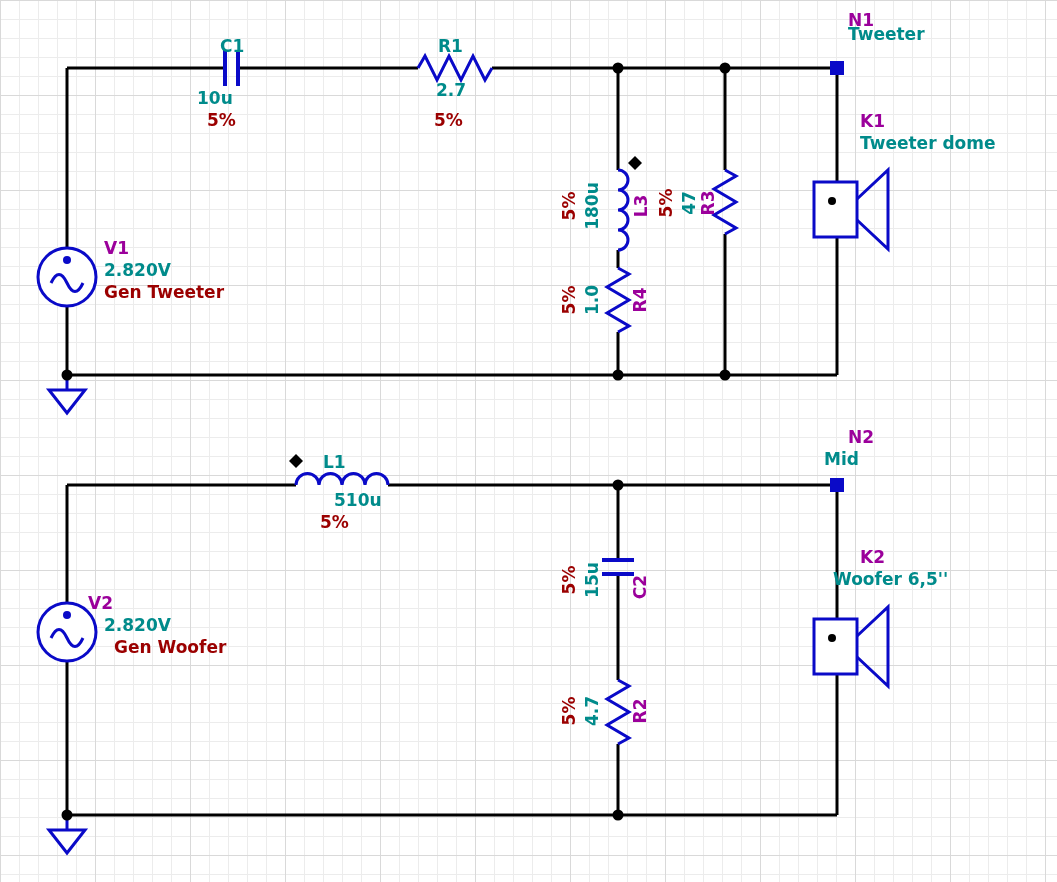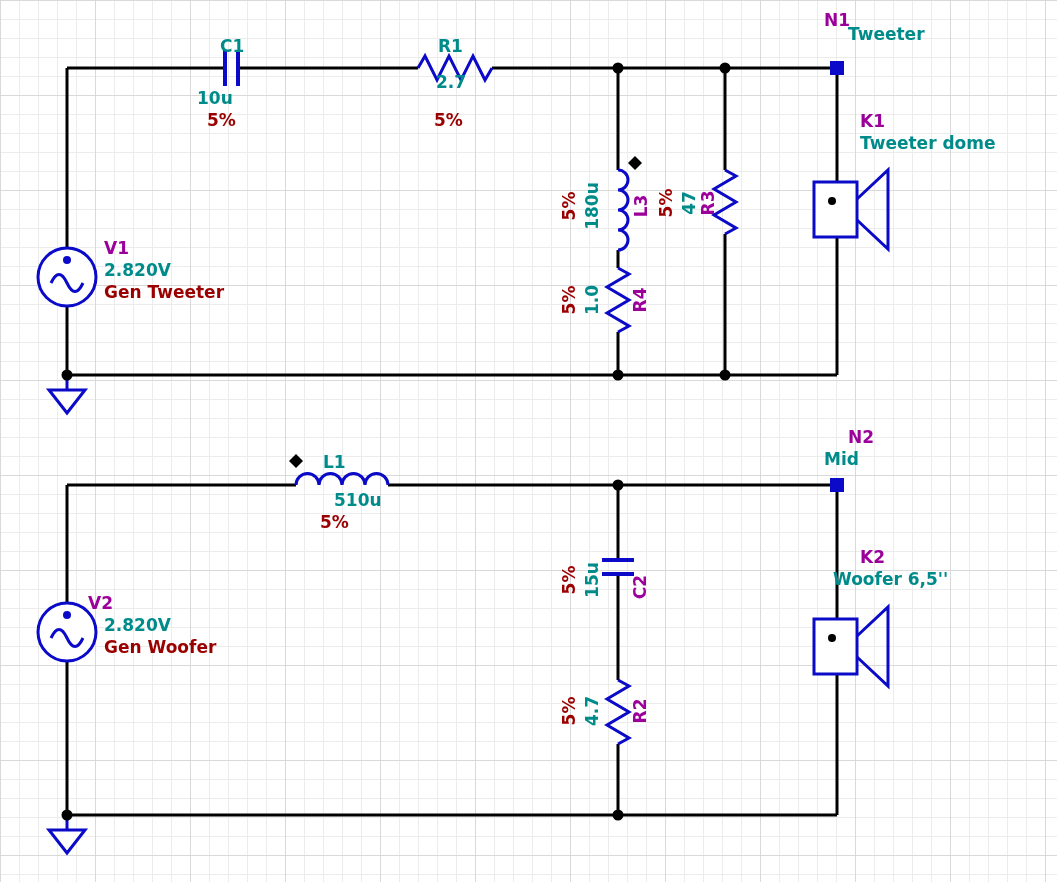--- a/index.html
+++ b/index.html
@@ -148,24 +148,24 @@
       <circle class="junction" cx="67" cy="815" r="5.5"></circle>
       <circle class="junction" cx="618" cy="815" r="5.5"></circle>
     </g>
   </svg>
 
   <div class="lbl teal" style="left:220px;top:36px">C1</div>
   <div class="lbl teal" style="left:197px;top:88px">10u</div>
   <div class="lbl red" style="left:207px;top:110px">5%</div>
 
   <div class="lbl teal" style="left:438px;top:36px">R1</div>
-  <div class="lbl teal" style="left:436px;top:72px">2.7</div>
+  <div class="lbl teal" style="left:436px;top:80px">2.7</div>
   <div class="lbl red" style="left:434px;top:110px">5%</div>
 
-  <div class="lbl purple" style="left:824px;top:10px">N1</div>
+  <div class="lbl purple" style="left:848px;top:10px">N1</div>
   <div class="lbl teal" style="left:848px;top:24px">Tweeter</div>
 
   <div class="lbl purple" style="left:860px;top:111px">K1</div>
   <div class="lbl teal" style="left:860px;top:133px">Tweeter dome</div>
 
   <div class="lbl purple" style="left:104px;top:238px">V1</div>
   <div class="lbl teal" style="left:104px;top:260px">2.820V</div>
   <div class="lbl red" style="left:104px;top:282px">Gen Tweeter</div>
 
   <div class="lbl vlabel red" style="left:569px;top:206px">5%</div>
@@ -185,21 +185,21 @@
   <div class="lbl red" style="left:320px;top:512px">5%</div>
 
   <div class="lbl purple" style="left:848px;top:427px">N2</div>
   <div class="lbl teal" style="left:824px;top:449px">Mid</div>
 
   <div class="lbl purple" style="left:860px;top:547px">K2</div>
   <div class="lbl teal" style="left:833px;top:569px">Woofer 6,5''</div>
 
   <div class="lbl purple" style="left:88px;top:593px">V2</div>
   <div class="lbl teal" style="left:104px;top:615px">2.820V</div>
-  <div class="lbl red" style="left:104px;top:637px">Gen Woofer</div>
+  <div class="lbl red" style="left:114px;top:637px">Gen Woofer</div>
 
   <div class="lbl vlabel red" style="left:569px;top:580px">5%</div>
   <div class="lbl vlabel teal" style="left:592px;top:580px">15u</div>
   <div class="lbl vlabel purple" style="left:640px;top:587px">C2</div>
 
   <div class="lbl vlabel red" style="left:569px;top:711px">5%</div>
   <div class="lbl vlabel teal" style="left:592px;top:711px">4.7</div>
   <div class="lbl vlabel purple" style="left:640px;top:711px">R2</div>
 
 </div>

